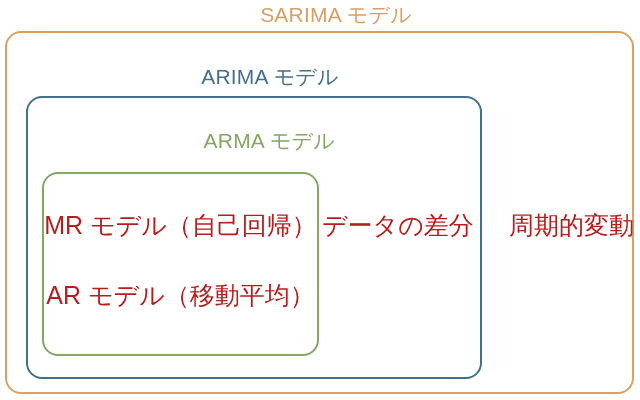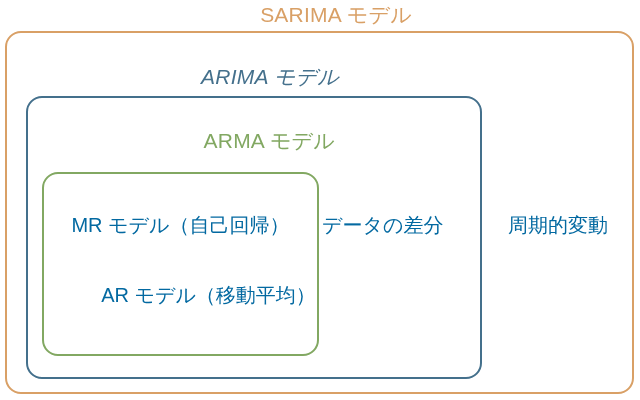--- a/index.html
+++ b/index.html
@@ -71,45 +71,44 @@
     width: 640px;
     text-align: center;
   }
 
   .title-arima {
     color: #44708c;
     left: 26px;
     top: 64px;
     width: 456px;
     text-align: center;
-    font-style: italic;
   }
 
   .title-arma {
     color: #82a862;
     left: 42px;
     top: 128px;
     width: 277px;
     text-align: right;
   }
 
   
   .content-text {
     position: absolute;
-    font-size: 20px;
+    font-size: 25px;
     line-height: 26px;
-    color: #0369a1;
+    color: #b91c1c;
     white-space: nowrap;
   }
 
   .arma-line-1 { left: 42px; top: 212px; width: 277px; text-align: center; }
-  .arma-line-2 { left: 42px; top: 282px; width: 277px; text-align: center; margin-left: 28px; }
+  .arma-line-2 { left: 42px; top: 282px; width: 277px; text-align: center; }
 
   .label-diff   { left: 322px; top: 212px; width: 160px; text-align: left; }
-  .label-season { left: 482px; top: 212px; width: 152px; text-align: center; }
+  .label-season { left: 482px; top: 212px; width: 152px; text-align: right; }
 </style>
 </head>
 <body>
 
 <div id="diagram">
 
   <div class="box box-sarima"></div>
   <div class="box-title title-sarima">SARIMA モデル</div>
 
   <div class="box box-arima"></div>

